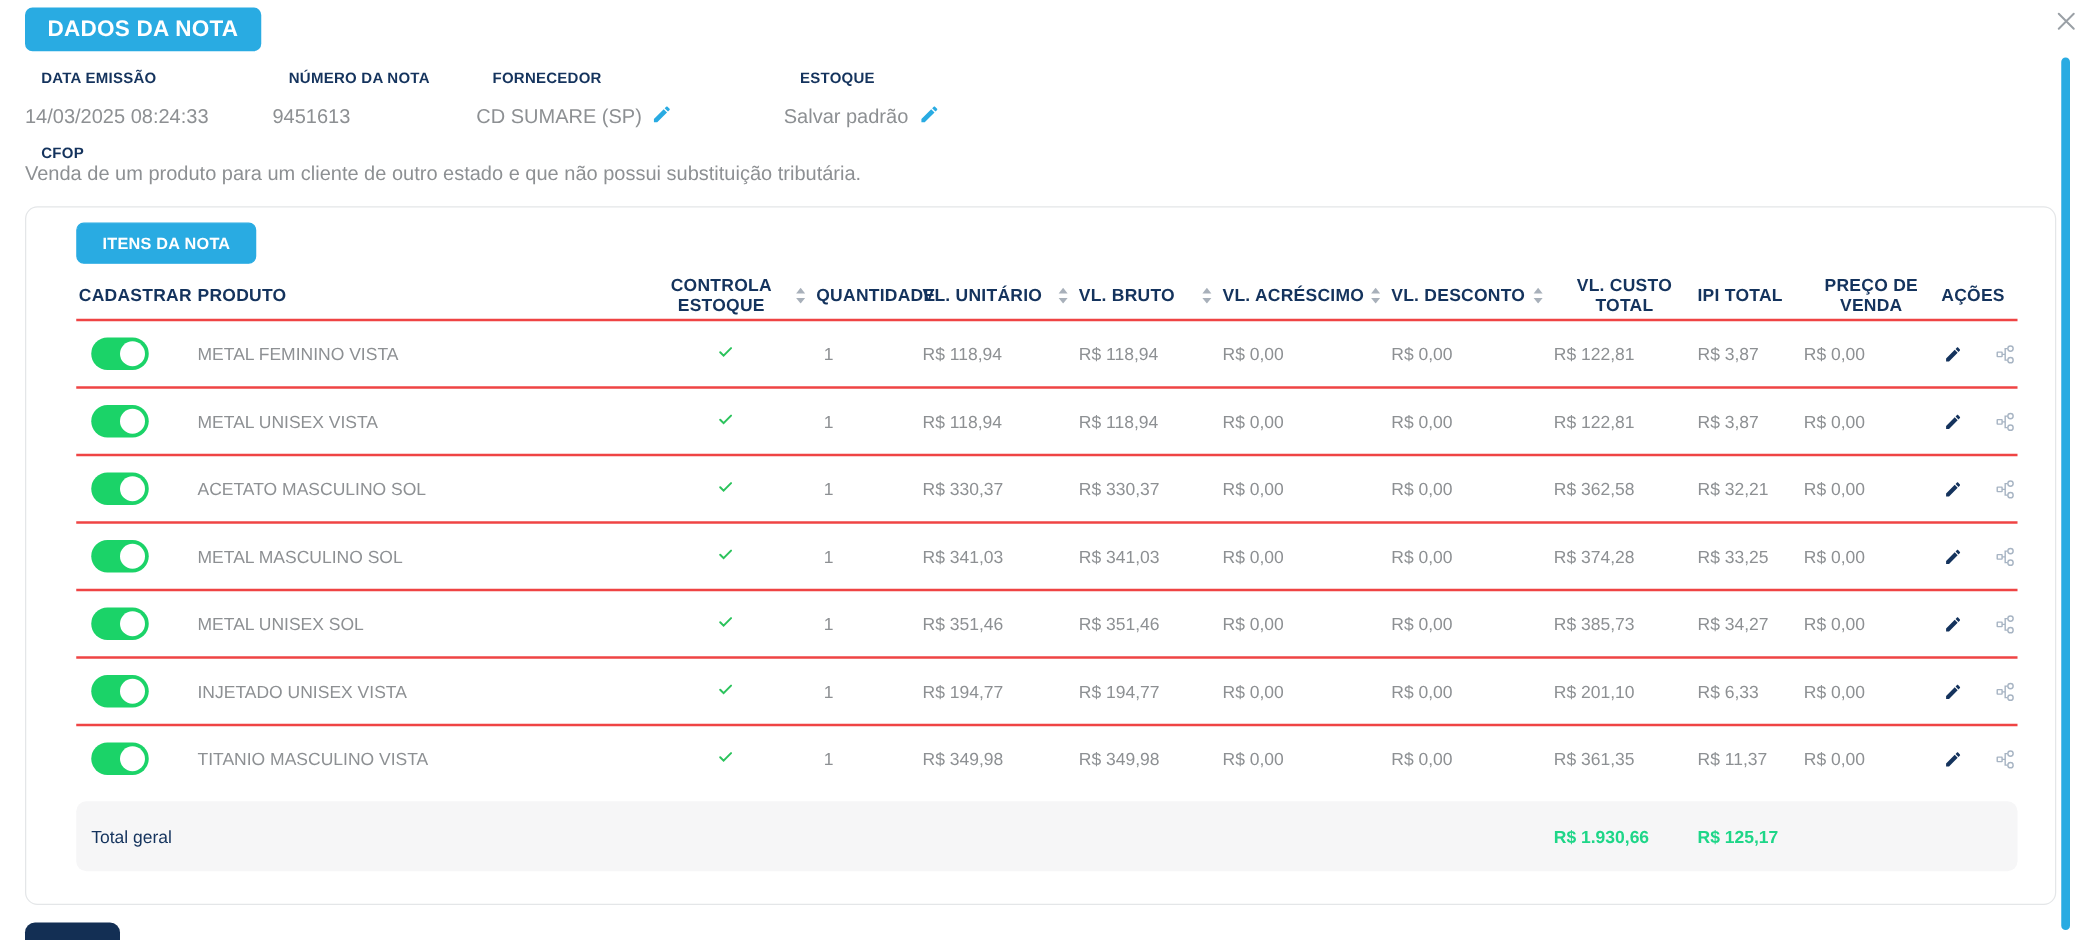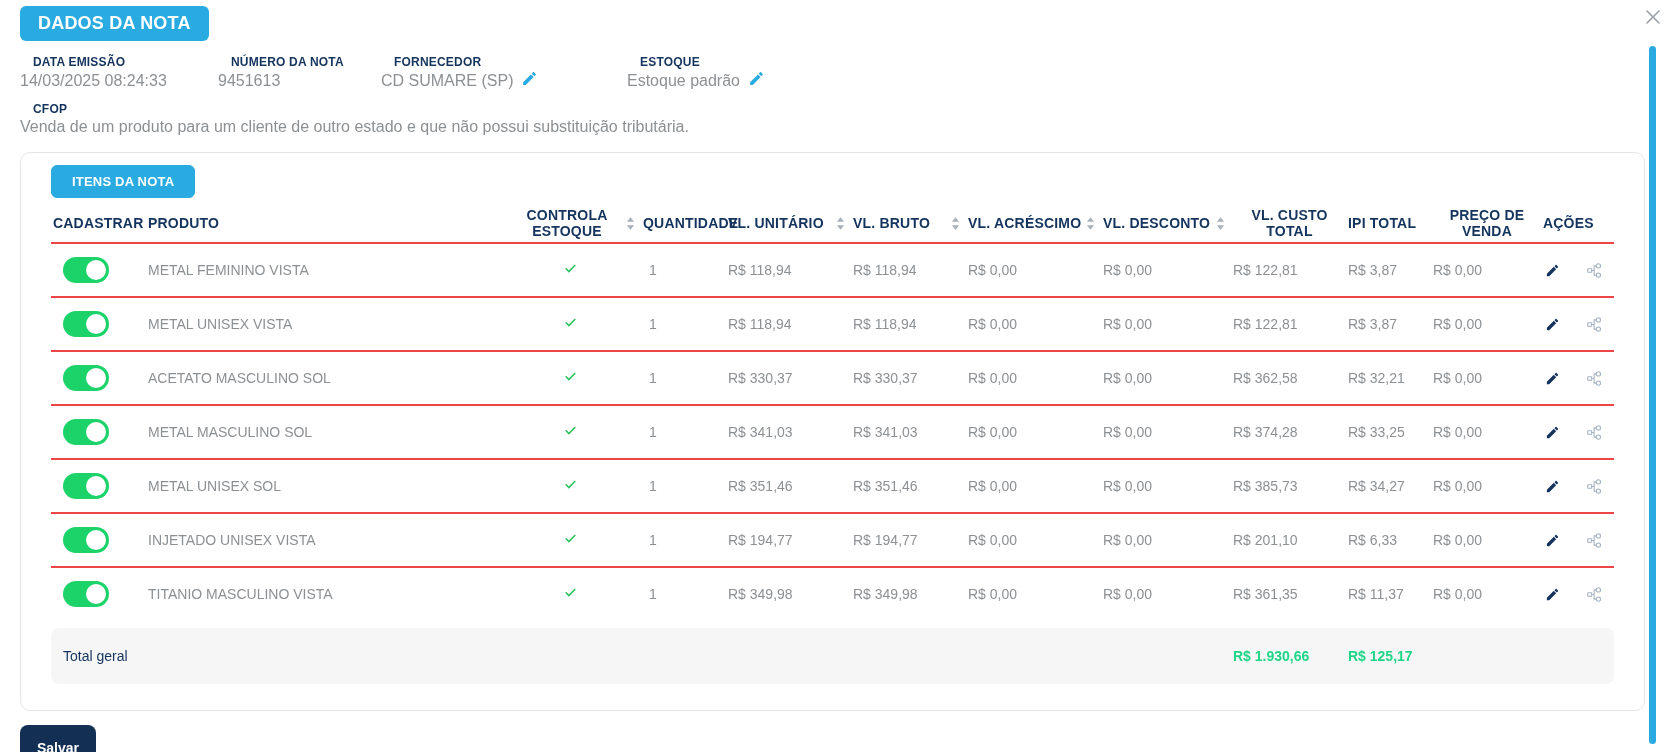--- a/index.html
+++ b/index.html
@@ -18,29 +18,29 @@
   .scroll-thumb { position:absolute; top:46px; right:22px; width:7px; height:698px;
     background:#29abe2; border-radius:4px; }
 
   
   .fields { display:flex; margin-top:14px; }
   .field { padding-right:10px; }
   .field:nth-child(1){ width:198px; }
   .field:nth-child(2){ width:163px; }
   .field:nth-child(3){ width:246px; }
   .f-label { font-size:12px; font-weight:bold; color:#14335d; letter-spacing:.2px;padding-left:13px; }
-  .f-value { font-size:16px; color:#8d9093; margin-top:3px; display:flex; align-items:center; gap:8px; }
+  .f-value { font-size:16px; color:#8d9093; margin-top:16px; display:flex; align-items:center; gap:8px; }
   .edit-pencil { width:17px; height:17px; cursor:pointer; position:relative; top:-3px; }
 
   .cfop { margin-top:12px; }
   .cfop .f-value { margin-top:2px; }
 
   
   .card { margin-top:16px; width:1625px; border:1px solid #e4e6e8; border-radius:10px;
-    padding:12px 30px 26px 30px; background:#fff; }
+    padding:12px 30px 26px 40px; background:#fff; }
 
   .tabs { display:flex; gap:27px; }
   .tab { font-size:13px; font-weight:bold; padding:8px 20px; border-radius:6px; cursor:pointer;
     letter-spacing:.2px; }
   .tab.active { background:#29abe2; color:#fff; border:1px solid #29abe2; }
   .tab.inactive { background:#fff; color:#14335d; border:1.5px solid #14335d; }
 
   
   .trow { display:grid; align-items:center;
     grid-template-columns:95px 360px 135px 85px 125px 115px 135px 130px 115px 85px 110px minmax(60px,1fr); }
@@ -99,21 +99,21 @@
       <span class="edit-pencil">
         <svg width="17" height="17" viewBox="0 0 24 24" fill="#29abe2">
             <path d="M3 17.25V21h3.75L17.81 9.94l-3.75-3.75L3 17.25zM20.71 7.04c.39-.39.39-1.02 0-1.41l-2.34-2.34c-.39-.39-1.02-.39-1.41 0l-1.83 1.83 3.75 3.75 1.83-1.83z"></path>
           </svg>
       </span>
     </div>
   </div>
   <div class="field">
     <div class="f-label">ESTOQUE</div>
     <div class="f-value">
-      <span>Estoque padrão</span>
+      <span>Salvar padrão</span>
       <span class="edit-pencil">
         <svg width="17" height="17" viewBox="0 0 24 24" fill="#29abe2">
             <path d="M3 17.25V21h3.75L17.81 9.94l-3.75-3.75L3 17.25zM20.71 7.04c.39-.39.39-1.02 0-1.41l-2.34-2.34c-.39-.39-1.02-.39-1.41 0l-1.83 1.83 3.75 3.75 1.83-1.83z"></path>
           </svg>
       </span>
     </div>
   </div>
 </div>
 
 <div class="cfop">

